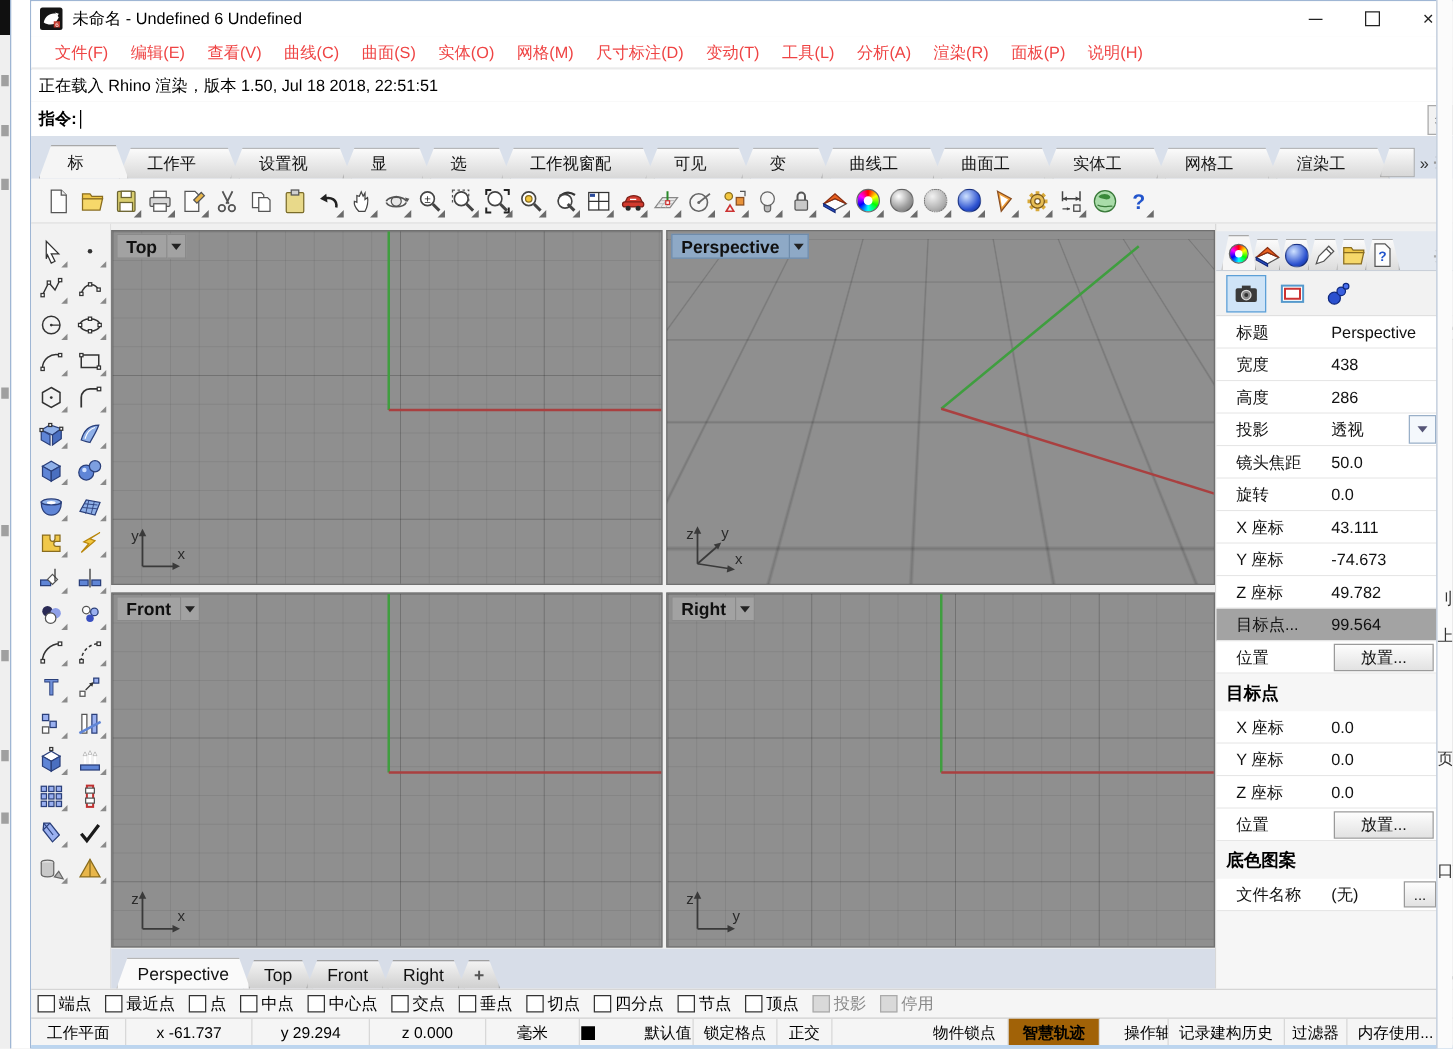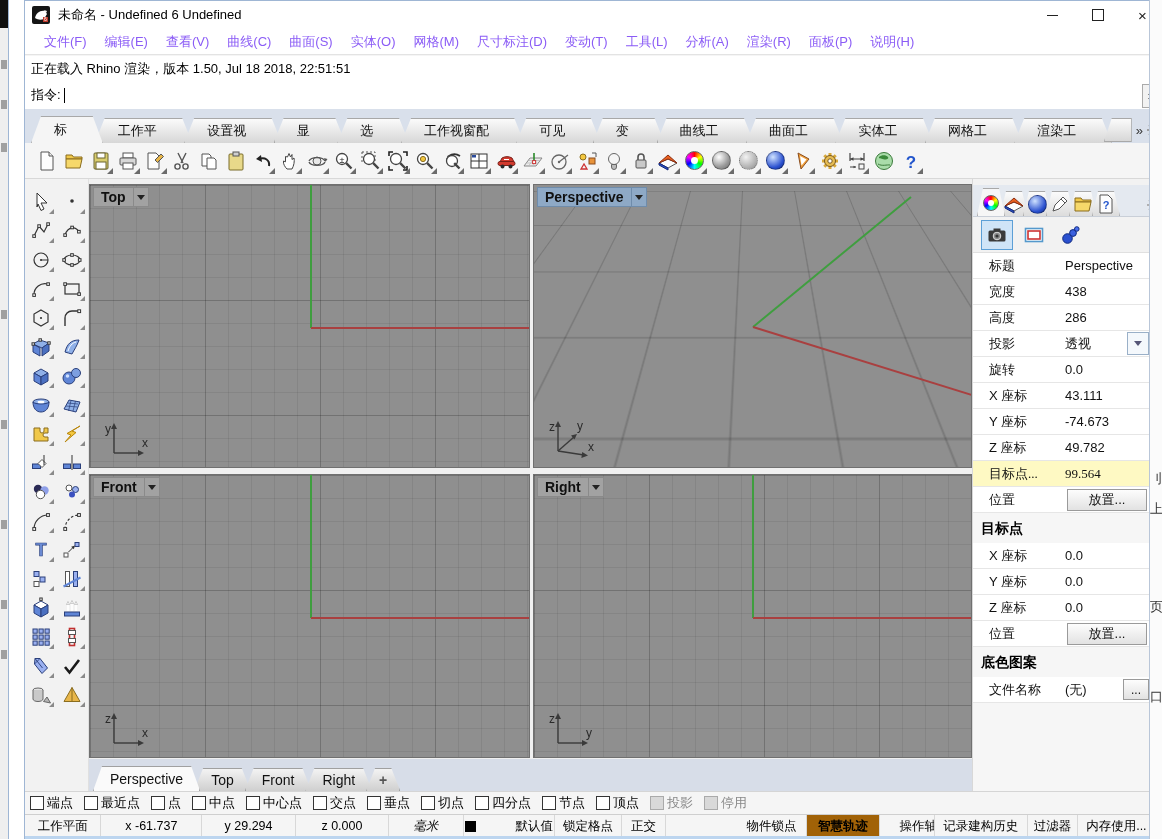--- a/index.html
+++ b/index.html
@@ -17,28 +17,28 @@
   #app-icon{width:18px;height:18px;margin-left:7px;position:relative;background:#151515;border-radius:2px;}
   #app-icon svg{position:absolute;left:0;top:0;}
   #title-text{margin-left:8px;font-size:13px;color:#000;}
   #wincontrols{margin-left:auto;display:flex;height:28px;}
   .wc{width:45px;height:28px;display:flex;align-items:center;justify-content:center;color:#222;}
   .wc .bar{width:11px;height:1px;background:#222;}
   .wc .box{width:10px;height:10px;border:1px solid #222;}
   .wc.close{font-size:15px;}
   
   #menubar{position:absolute;left:0;top:28px;width:100%;height:26px;background:#ffffff;display:flex;align-items:center;padding-left:10px;box-sizing:border-box;border-bottom:1px solid #e3e3e3;}
-  .menu-item{padding:3px 9px;font-size:13px;color:#8b5cf6;}
+  .menu-item{padding:3px 9px;font-size:13px;color:#ef4444;}
   
   #cmdhist{position:absolute;left:0;top:55px;width:100%;height:25px;background:#fff;border-bottom:1px solid #ddd;display:flex;align-items:center;}
   #cmdhist .txt{margin-left:6px;color:#000;}
   #cmd-collapse{position:absolute;right:4px;top:2px;display:flex;flex-direction:column;gap:2px;}
   #cmd-collapse span{font-size:9px;color:#777;line-height:8px;}
   #cmdline{position:absolute;left:0;top:80px;width:100%;height:28px;background:#fff;border-bottom:1px solid #cfd6e0;display:flex;align-items:center;}
-  #cmdline .prompt{margin-left:6px;font-weight:normal;color:#000;}
+  #cmdline .prompt{margin-left:6px;font-weight:bold;color:#000;}
   #caret{display:inline-block;width:1px;height:15px;background:#000;margin-left:3px;}
   #cmd-spin{position:absolute;right:3px;top:3px;width:18px;height:22px;border:1px solid #aaa;background:#f2f2f2;display:flex;flex-direction:column;align-items:center;justify-content:center;gap:3px;}
   .tri-up{width:0;height:0;border-left:4px solid transparent;border-right:4px solid transparent;border-bottom:5px solid #444;}
   .tri-dn{width:0;height:0;border-left:4px solid transparent;border-right:4px solid transparent;border-top:5px solid #444;}
   
   #tabstrip{position:absolute;left:0;top:108px;width:100%;height:34px;background:#d9e0eb;display:flex;align-items:flex-end;padding-left:6px;box-sizing:border-box;}
   .ttab{height:24px;line-height:24px;padding:0 22px;margin-right:-8px;font-size:13px;color:#111;background:linear-gradient(#fbfbfb,#d7d7d7);border:1px solid #a8a8a8;border-bottom:none;clip-path:polygon(10px 0,calc(100% - 10px) 0,100% 100%,0 100%);}
   .ttab.active{background:#f5f5f5;font-weight:normal;height:26px;line-height:26px;z-index:3;}
   #tab-overflow{margin-left:auto;display:flex;align-items:center;gap:4px;padding-right:4px;height:26px;}
   #tab-overflow .clip-tab{width:26px;height:22px;background:linear-gradient(#fbfbfb,#d7d7d7);border:1px solid #a8a8a8;clip-path:polygon(8px 0,100% 0,100% 100%,0 100%);}
@@ -95,21 +95,21 @@
   .ptab .cwheel:after{inset:4px;}
   #ptabs .gear{margin-left:auto;margin-right:6px;margin-bottom:4px;}
   #psub{position:absolute;left:0;top:38px;width:100%;height:36px;background:#f2f2f2;display:flex;align-items:center;gap:5px;padding-left:8px;box-sizing:border-box;border-bottom:1px solid #e0e0e0;}
   .psubbtn{width:30px;height:28px;display:flex;align-items:center;justify-content:center;border:1px solid transparent;}
   .psubbtn.active{background:#cfe4f7;border:1px solid #5c9fd6;}
   #props{position:absolute;left:0;top:74px;width:178px;height:538px;overflow:hidden;background:#f6f6f6;}
   .sect{font-weight:bold;font-size:14px;color:#000;padding:7px 0 5px 8px;background:#f6f6f6;}
   .prow{display:flex;height:25px;align-items:center;background:#fff;border-bottom:1px solid #e6e6e6;}
   .prow .pl{width:76px;padding-left:16px;color:#111;font-size:13px;white-space:nowrap;overflow:hidden;}
   .prow .pv{flex:1;font-size:13px;color:#111;display:flex;align-items:center;}
-  .prow.shaded{background:#fef9c3;font-family:Liberation Serif, serif;}
+  .prow.shaded{background:#a3a3a3;}
   .pbtn{margin-left:2px;width:78px;height:20px;background:linear-gradient(#fdfdfd,#e2e2e2);border:1px solid #9a9a9a;font-size:13px;display:flex;align-items:center;justify-content:center;color:#111;}
   .ddbtn{margin-left:auto;margin-right:2px;width:20px;height:21px;border:1px solid #9ab0c8;background:#f4f8fc;display:flex;align-items:center;justify-content:center;}
   .ddbtn i{width:0;height:0;border-left:4px solid transparent;border-right:4px solid transparent;border-top:5px solid #557;}
   .elbtn{margin-left:auto;margin-right:2px;width:24px;height:19px;border:1px solid #9a9a9a;background:linear-gradient(#fdfdfd,#e2e2e2);font-size:12px;display:flex;align-items:center;justify-content:center;}
   #pscroll{position:absolute;right:0;top:74px;width:16px;height:538px;background:#f0f0f0;border-left:1px solid #dcdcdc;box-sizing:border-box;}
   #pscroll .sarr{position:absolute;left:0;width:16px;height:16px;display:flex;align-items:center;justify-content:center;}
   #pscroll .thumb{position:absolute;left:2px;top:18px;width:11px;height:420px;background:#cdcdcd;border:1px solid #b5b5b5;border-radius:2px;}
   
   #osnapbar{position:absolute;left:0;top:790px;width:100%;height:23px;background:#f5f5f5;border-top:1px solid #d5d5d5;display:flex;align-items:center;padding-left:5px;box-sizing:border-box;gap:11px;}
   .osnap{display:flex;align-items:center;gap:3px;font-size:13px;color:#000;}
@@ -945,20 +945,24 @@
             <div class="prow">
               <span class="pl">投影</span>
               <span class="pv">
                 <span>透视</span>
                 <span class="ddbtn">
                   <i></i>
                 </span>
               </span>
             </div>
             <div class="prow">
+              <span class="pl">镜头焦距</span>
+              <span class="pv">50.0</span>
+            </div>
+            <div class="prow">
               <span class="pl">旋转</span>
               <span class="pv">0.0</span>
             </div>
             <div class="prow">
               <span class="pl">X 座标</span>
               <span class="pv">43.111</span>
             </div>
             <div class="prow">
               <span class="pl">Y 座标</span>
               <span class="pv">-74.673</span>
@@ -1077,21 +1081,21 @@
         </span>
         <span class="scell" style="width: 106px; flex: 0 1 auto;">
           <span>x -61.737</span>
         </span>
         <span class="scell" style="width: 98px; flex: 0 1 auto;">
           <span>y 29.294</span>
         </span>
         <span class="scell" style="width: 98px; flex: 0 1 auto;">
           <span>z 0.000</span>
         </span>
-        <span class="scell" style="width: 78px; flex: 0 1 auto; font-style: italic;">
+        <span class="scell" style="width: 78px; flex: 0 1 auto;">
           <span>毫米</span>
         </span>
         <span class="scell" style="width: 96px; flex: 0 1 auto; gap: 36px;">
           <span class="swatch" style="background: rgb(0, 0, 0);"></span>
           <span>默认值</span>
         </span>
         <span class="scell" style="width: 70px; flex: 0 1 auto;">
           <span>锁定格点</span>
         </span>
         <span class="scell" style="width: 46px; flex: 0 1 auto;">

